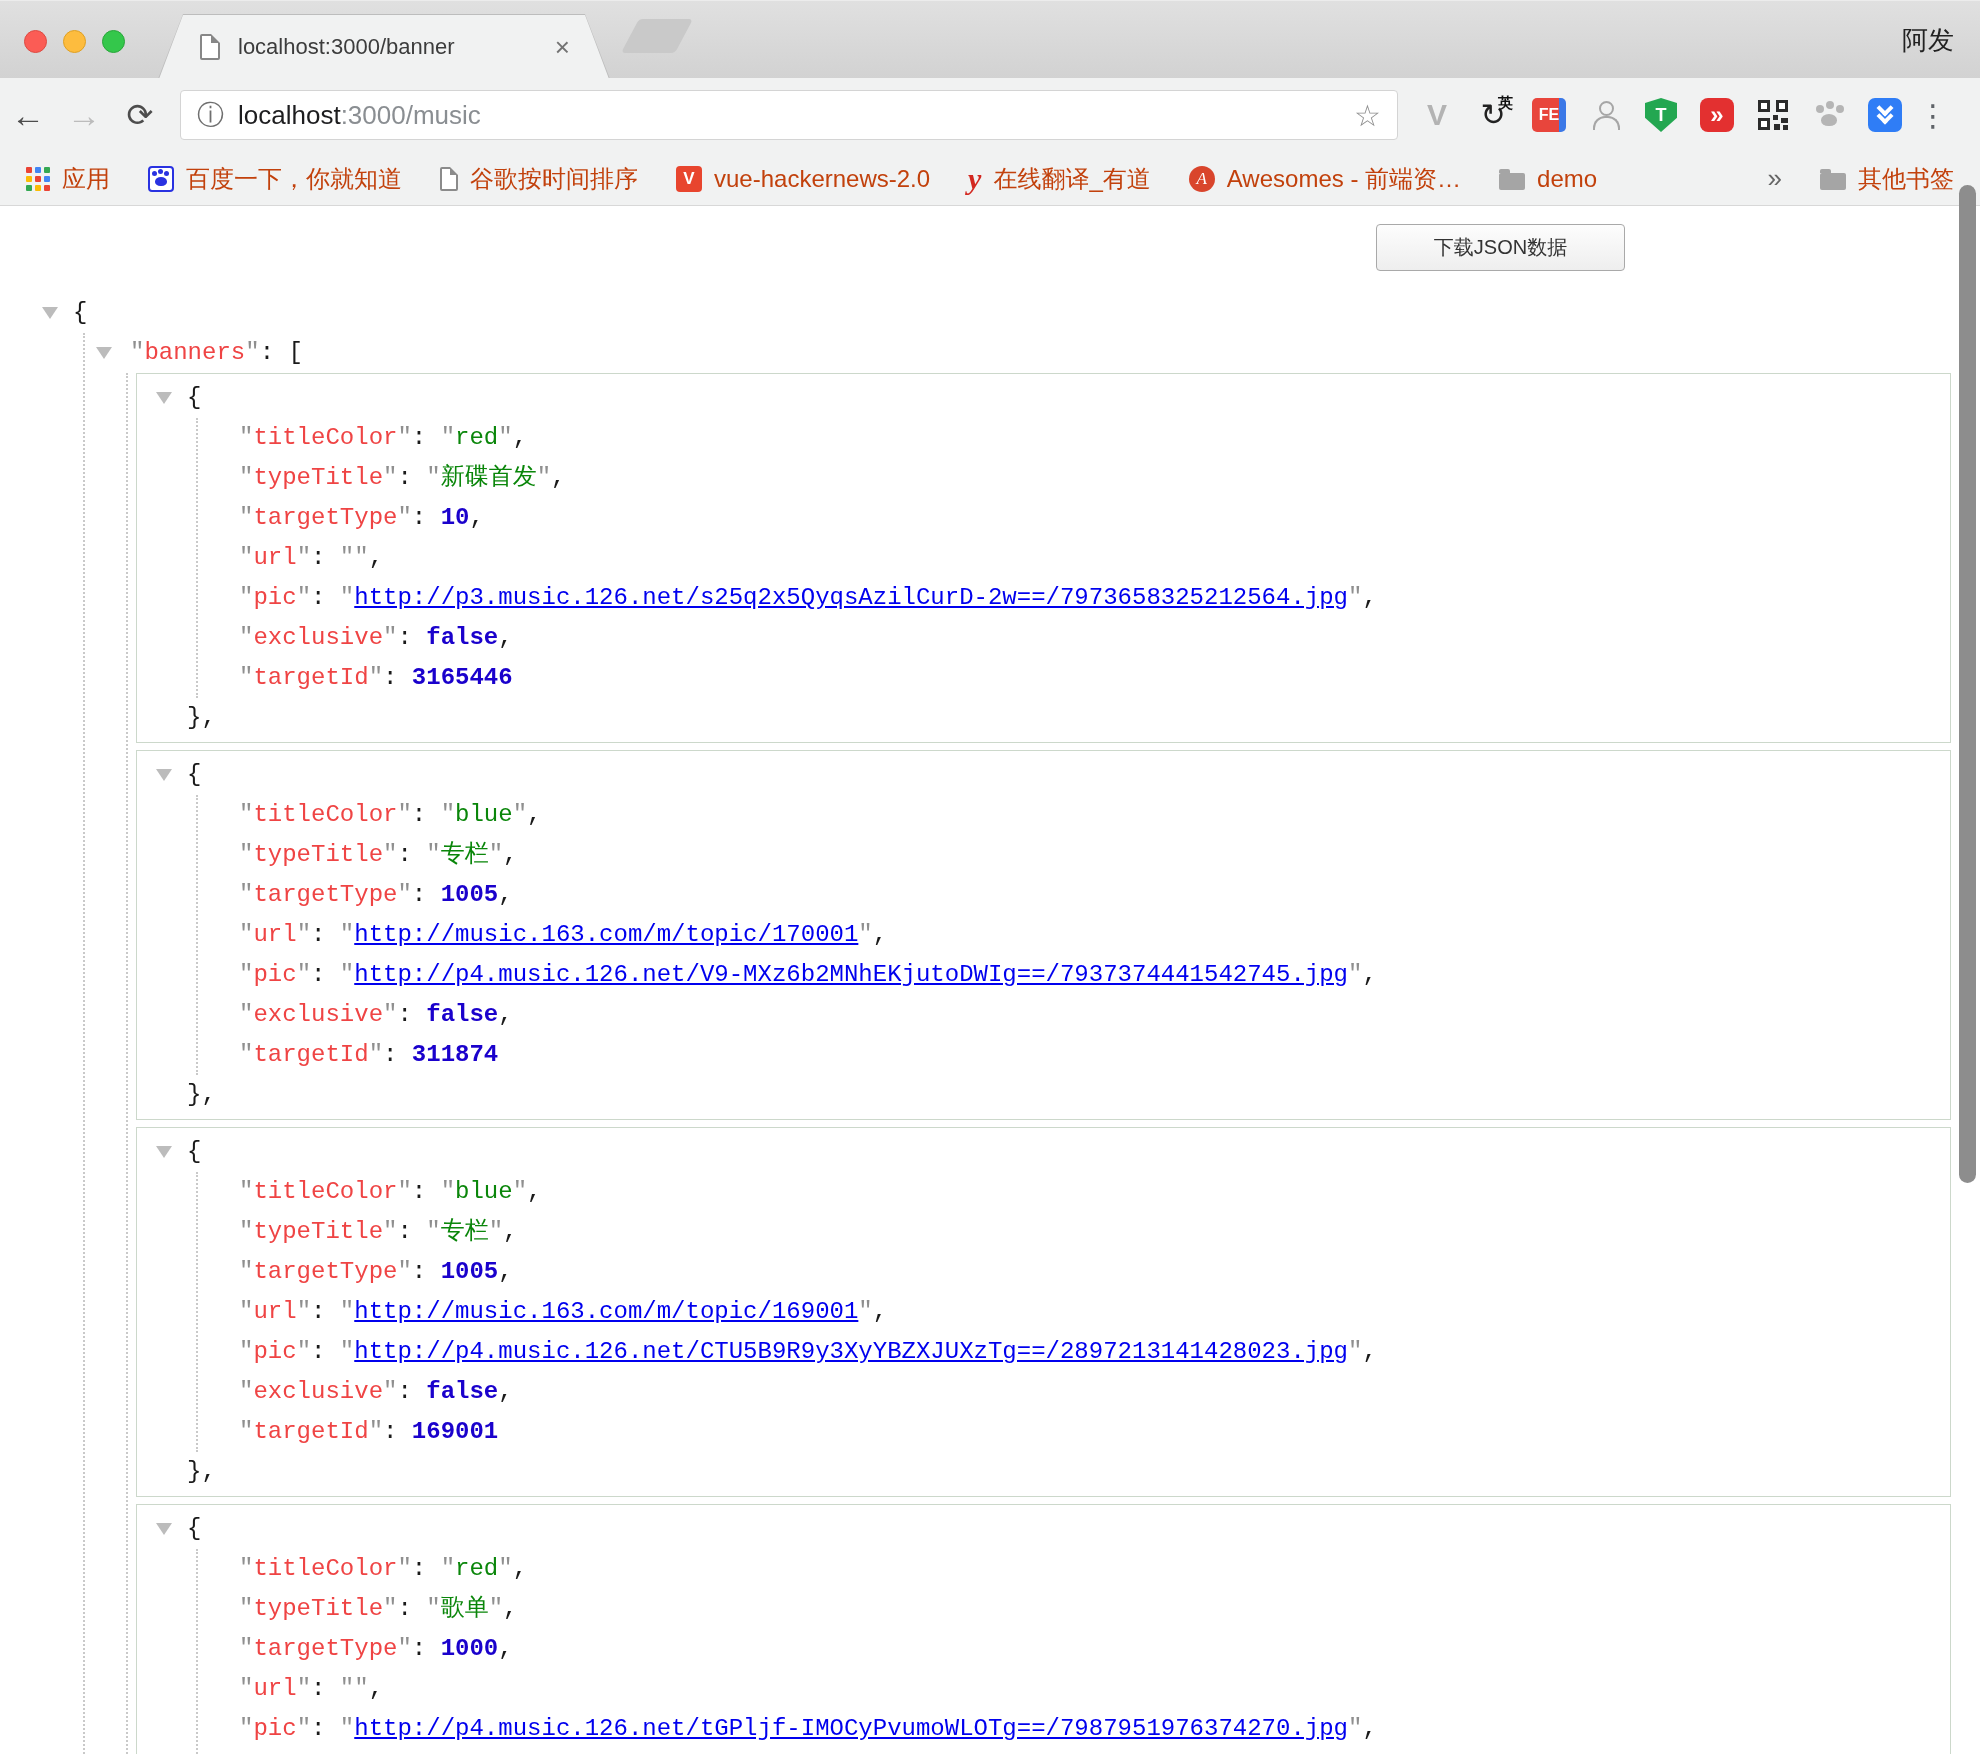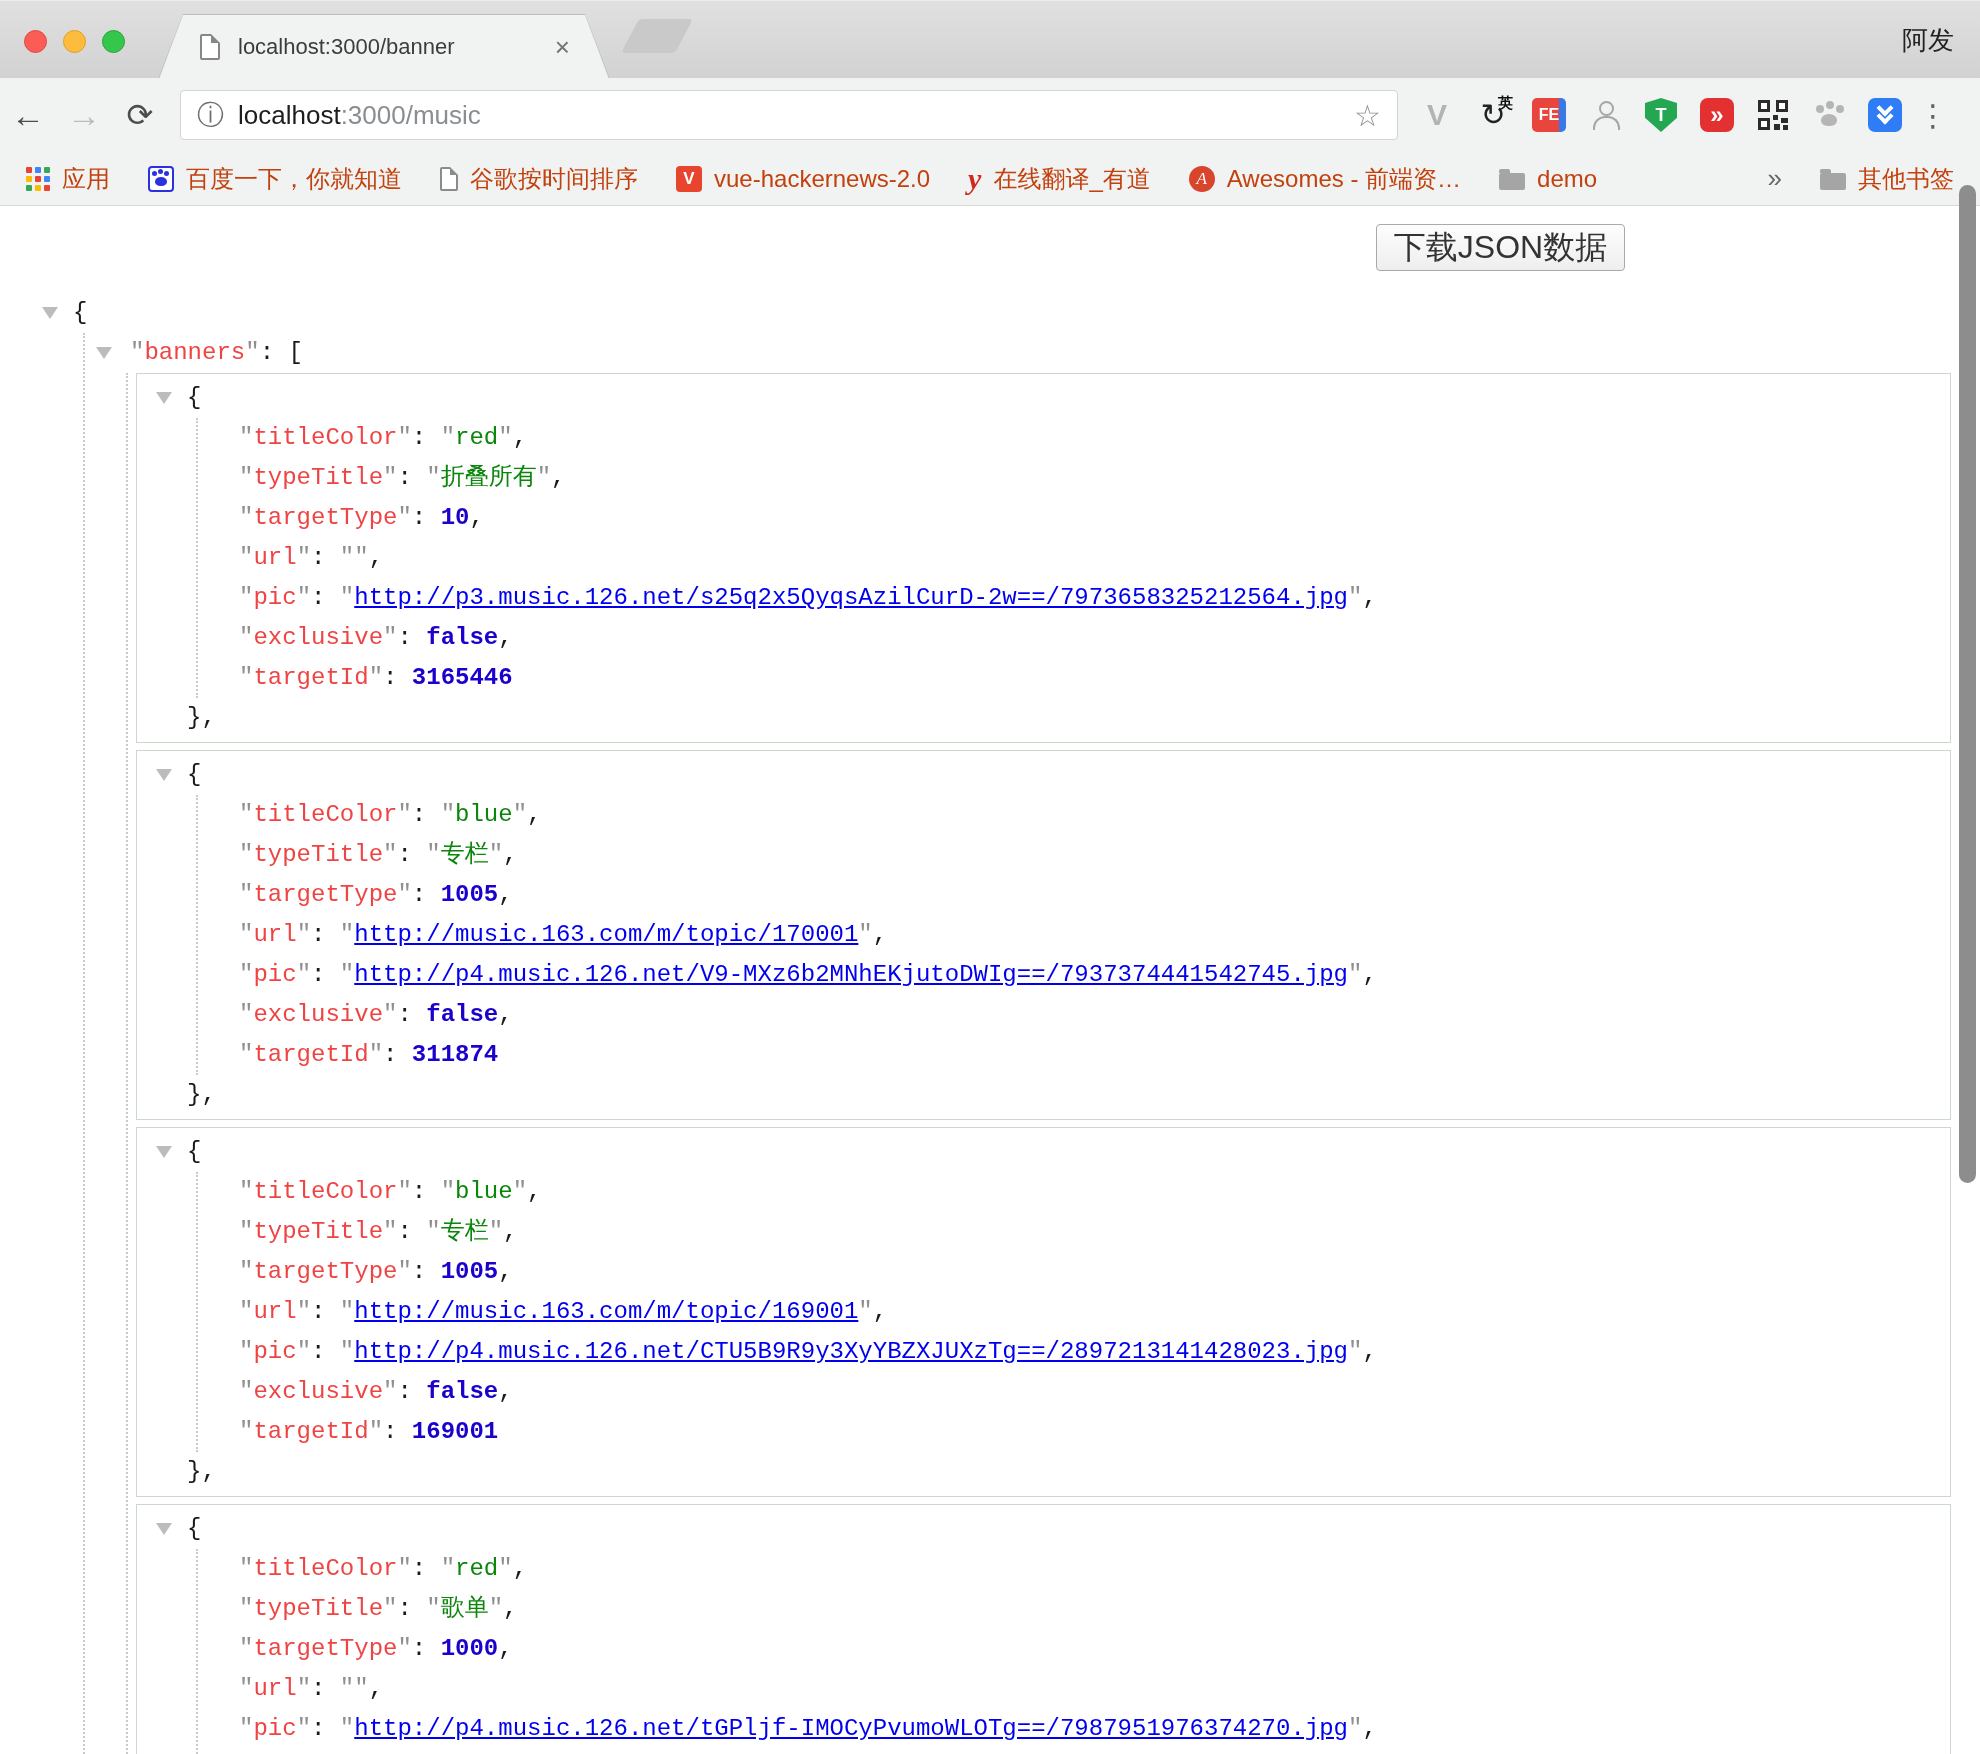--- a/index.html
+++ b/index.html
@@ -102,21 +102,21 @@
     display:flex;align-items:center;justify-content:center;flex:0 0 auto}
   .folder-icon{position:relative;width:26px;height:17px;background:#a5a5a5;border-radius:2px;
     margin-top:5px;flex:0 0 auto}
   .folder-icon::before{content:"";position:absolute;left:0;top:-4px;width:11px;height:4px;
     background:#a5a5a5;border-radius:2px 2px 0 0}
 
   
   .content{position:absolute;left:0;top:206px;width:100%;height:1548px;background:#fff}
   .btn-download{position:absolute;left:1376px;top:18px;width:249px;height:47px;
     border:1px solid #a9a9a9;border-radius:4px;background:linear-gradient(#fdfdfd,#eeeeee);
-    font-size:32px;color:#333;text-align:center;line-height:45px}
+    font-size:20px;color:#333;text-align:center;line-height:45px}
   .seg-group{position:absolute;left:1645px;top:16px;width:303px;height:51px;
     border:1px solid #b0b0b0;border-radius:6px;overflow:hidden;display:flex}
   .seg{font-size:24px;color:#333;text-align:center;line-height:49px}
   .seg-left{width:158px;background:linear-gradient(#f2f2f2,#e3e3e3);border-right:1px solid #b0b0b0}
   .seg-right{flex:1;background:#fdfdfd}
 
   
   .json-root{position:absolute;left:0;top:0;width:100%;height:100%;padding-top:87px;
     font-family:"Liberation Mono","DejaVu Sans Mono",monospace;font-size:24px;color:#1a1a1a}
   .jline{position:relative;height:40px;line-height:40px;white-space:nowrap}
@@ -280,21 +280,21 @@
   <div class="content">
     <div class="btn-download">下载JSON数据</div>
     <div class="json-root" id="json-root">
         <div class="jline ind-root"><span class="tri tri-root"></span><span class="jpunc">{</span></div>
         <div class="jline ind-banners"><span class="tri tri-banners"></span><span class="q">"</span><span class="jkey">banners</span><span class="q">"</span><span class="jpunc">: [</span></div>
         <div class="guide g1"></div>
         <div class="guide g2"></div>
         <div class="jbox">
           <div class="jline obrace"><span class="tri tri-obj"></span><span class="jpunc">{</span></div>
           <div class="jline field"><span class="q">"</span><span class="jkey">titleColor</span><span class="q">"</span><span class="jpunc">: </span><span class="q">"</span><span class="jstr">red</span><span class="q">"</span><span class="jpunc">,</span></div>
-          <div class="jline field"><span class="q">"</span><span class="jkey">typeTitle</span><span class="q">"</span><span class="jpunc">: </span><span class="q">"</span><span class="jstr">折叠所有</span><span class="q">"</span><span class="jpunc">,</span></div>
+          <div class="jline field"><span class="q">"</span><span class="jkey">typeTitle</span><span class="q">"</span><span class="jpunc">: </span><span class="q">"</span><span class="jstr">新碟首发</span><span class="q">"</span><span class="jpunc">,</span></div>
           <div class="jline field"><span class="q">"</span><span class="jkey">targetType</span><span class="q">"</span><span class="jpunc">: </span><span class="jnum">10</span><span class="jpunc">,</span></div>
           <div class="jline field"><span class="q">"</span><span class="jkey">url</span><span class="q">"</span><span class="jpunc">: </span><span class="q">"</span><span class="q">"</span><span class="jpunc">,</span></div>
           <div class="jline field"><span class="q">"</span><span class="jkey">pic</span><span class="q">"</span><span class="jpunc">: </span><span class="q">"</span><a class="jlink" href="#">http://p3.music.126.net/s25q2x5QyqsAzilCurD-2w==/7973658325212564.jpg</a><span class="q">"</span><span class="jpunc">,</span></div>
           <div class="jline field"><span class="q">"</span><span class="jkey">exclusive</span><span class="q">"</span><span class="jpunc">: </span><span class="jnum">false</span><span class="jpunc">,</span></div>
           <div class="jline field"><span class="q">"</span><span class="jkey">targetId</span><span class="q">"</span><span class="jpunc">: </span><span class="jnum">3165446</span></div>
           <div class="jline obrace"><span class="jpunc">},</span></div>
           <div class="guide gbox"></div>
         </div>
         <div class="jbox">
           <div class="jline obrace"><span class="tri tri-obj"></span><span class="jpunc">{</span></div>

